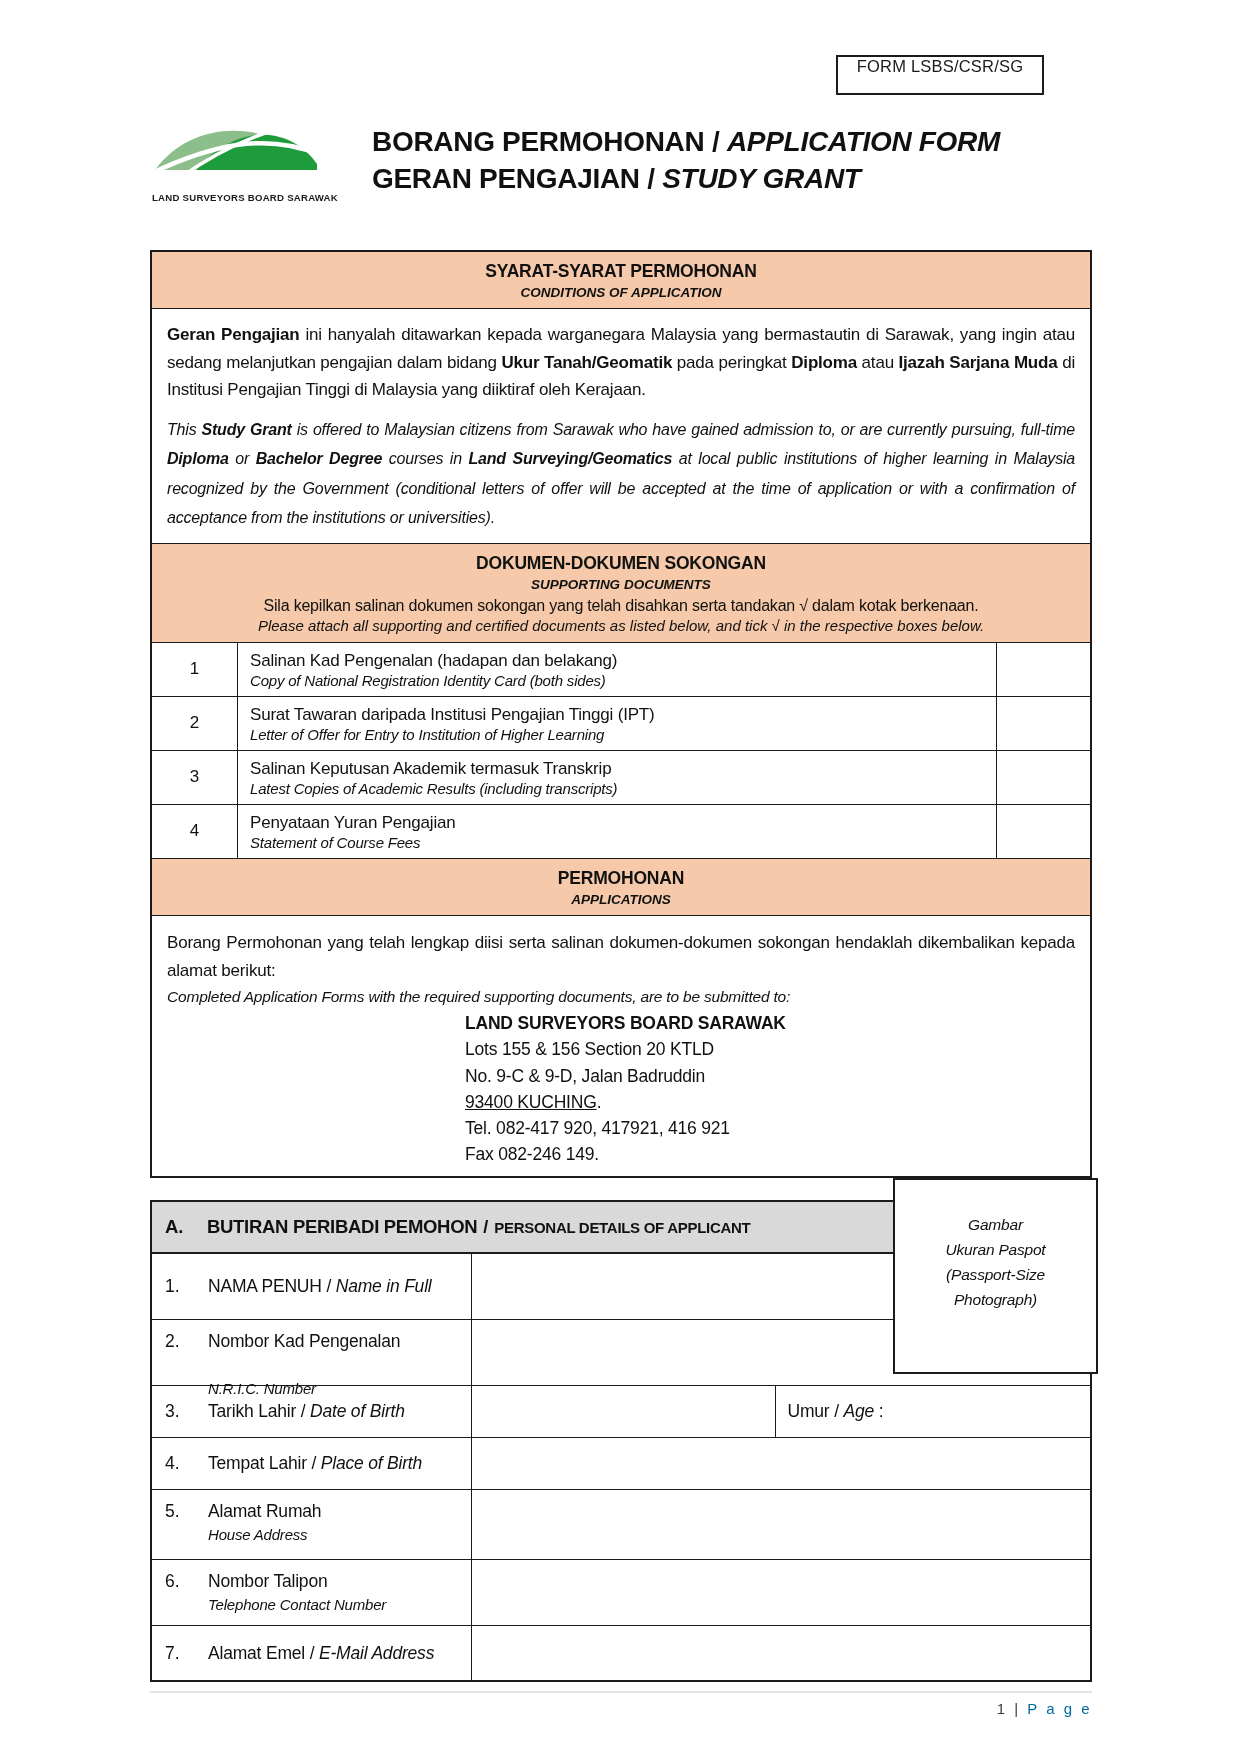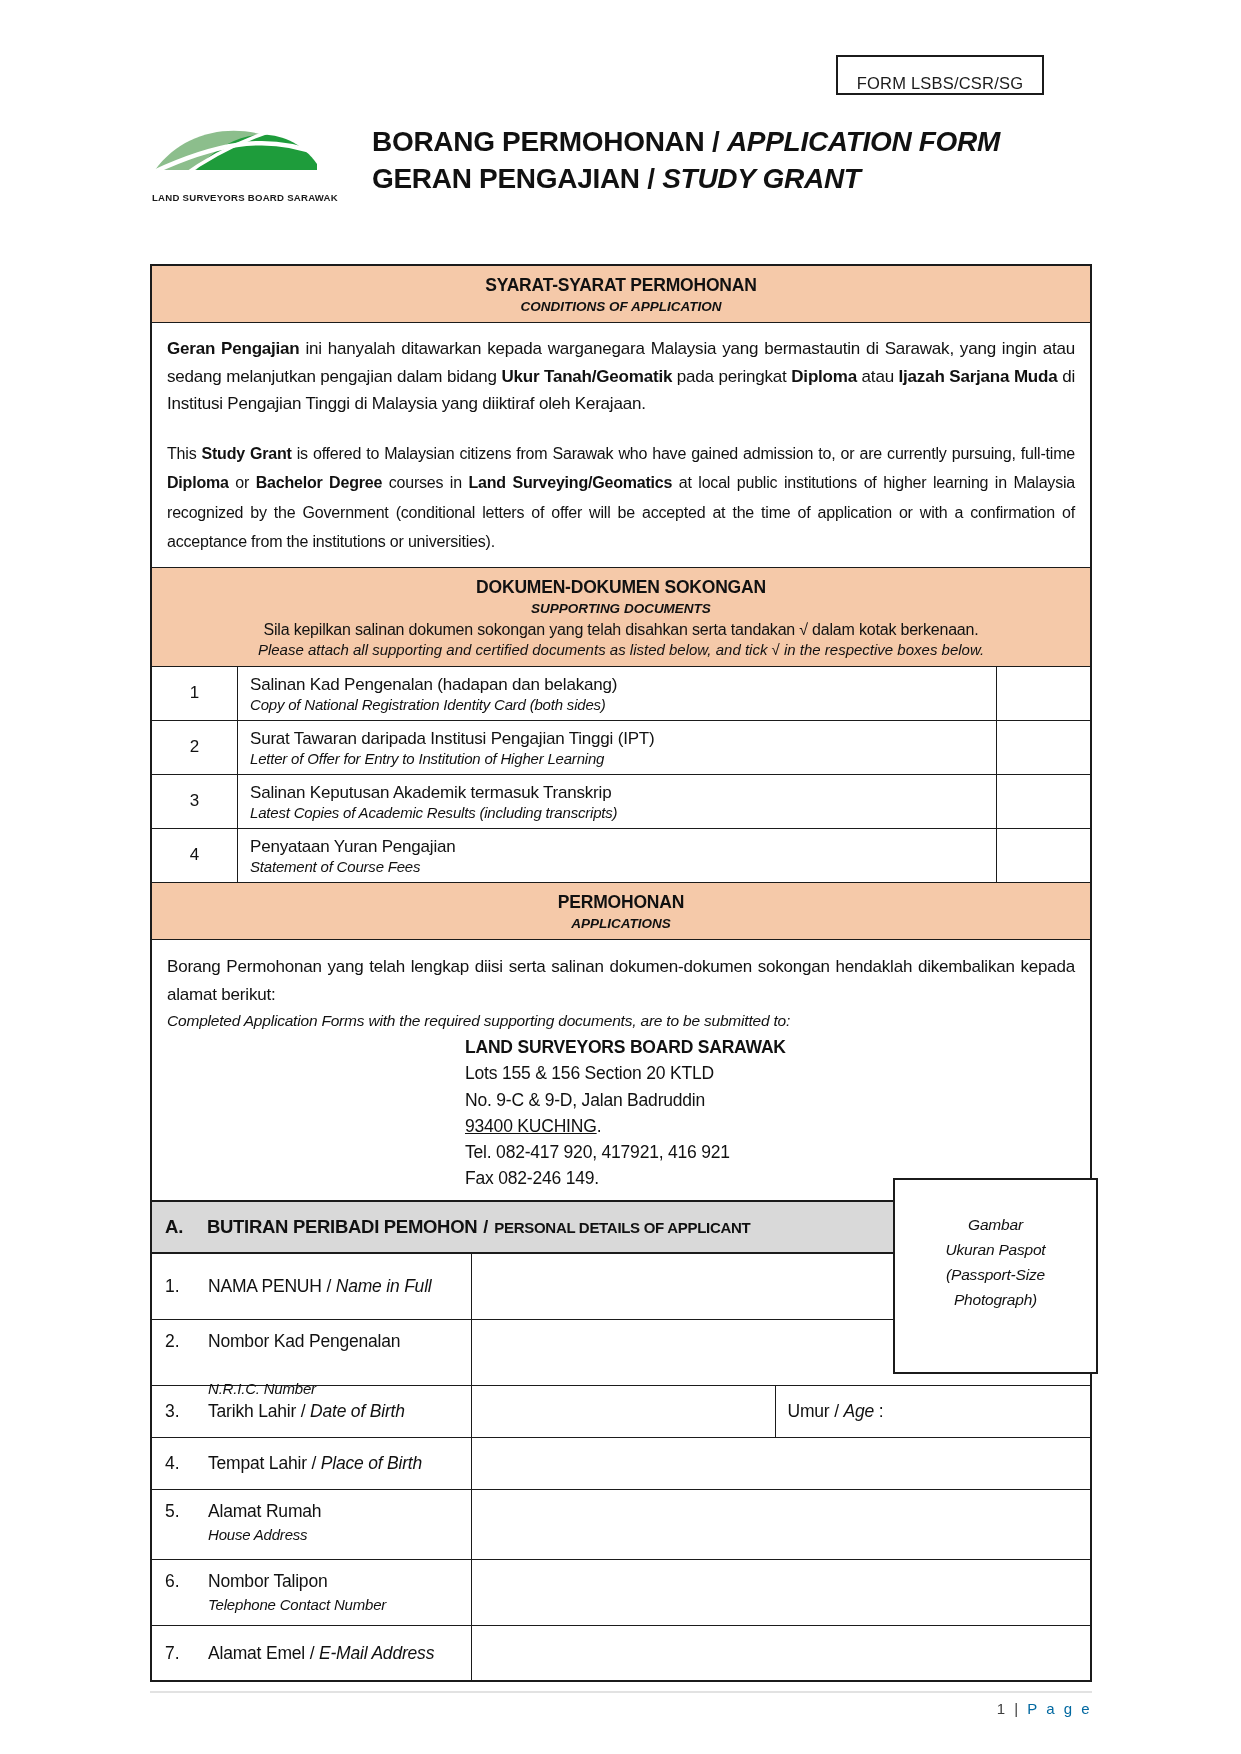--- a/index.html
+++ b/index.html
@@ -6,52 +6,52 @@
   body { background:#888; font-family:"Liberation Sans", sans-serif; color:#111; }
   .page {
     position:relative; width:1241px; height:1754px; margin:0 auto;
     background:#ffffff; overflow:hidden;
     font-family:"Liberation Sans", sans-serif;
   }
 
   
   .form-code-box {
     position:absolute; left:836px; top:55px; width:208px; height:40px;
-    border:2px solid #1b1b1b; display:flex; align-items:flex-end; justify-content:center;
+    border:2px solid #1b1b1b; display:flex; align-items:flex-start; justify-content:center;
     font-size:16.5px; letter-spacing:0.2px; color:#1b1b1b;
   }
 
   
   .brand { position:absolute; left:152px; top:116px; width:940px; height:112px; }
   .logo { position:absolute; left:0; top:4px; width:180px; }
   .logo svg { display:block; }
   .logo-caption { font-size:9.6px; font-weight:bold; letter-spacing:0.25px; color:#1b1b1b; margin-top:2px; white-space:nowrap; }
   .titles { position:absolute; left:220px; top:10px; width:720px; }
   .title-line1 { font-size:28px; font-weight:bold; letter-spacing:-0.3px; white-space:nowrap; }
   .title-line2 { font-size:28px; font-weight:bold; letter-spacing:-0.3px; margin-top:5px; white-space:nowrap; }
   .title-sep { font-weight:bold; }
   .title-en { font-style:italic; }
 
   
   .main-table {
-    position:absolute; left:150px; top:264px; width:942px;
+    position:absolute; left:150px; top:250px; width:942px;
     border:2px solid #1b1b1b; background:#fff;
   }
   .band {
     background:#F5C9A9; text-align:center; padding:9px 10px 8px;
     border-bottom:1px solid #1b1b1b;
   }
   .band-title { font-size:17.5px; font-weight:bold; letter-spacing:-0.2px; }
   .band-sub { font-size:13.5px; font-weight:bold; font-style:italic; margin-top:3px; }
   .band-note { font-size:16px; margin-top:5px; letter-spacing:-0.2px; }
   .band-note-en { font-size:15px; font-style:italic; margin-top:2px; }
 
   .body-cell { padding:12px 15px 10px; border-bottom:1px solid #1b1b1b; }
   .para-my { font-size:17px; line-height:1.62; text-align:justify; letter-spacing:-0.2px; }
-  .para-en { font-size:16px; line-height:1.85; text-align:justify; letter-spacing:-0.2px; margin-top:21px; }
+  .para-en { font-size:16px; font-style:italic; line-height:1.85; text-align:justify; letter-spacing:-0.2px; margin-top:11px; }
 
   .cl-row { display:flex; border-bottom:1px solid #1b1b1b; min-height:54px; }
   .cl-row:last-of-type { border-bottom:none; }
   .cl-num { width:86px; border-right:1px solid #1b1b1b; display:flex; align-items:center; justify-content:center; font-size:17px; }
   .cl-desc { flex:1; padding:4px 12px 3px; display:flex; flex-direction:column; justify-content:center; }
   .cl-line1 { font-size:17px; letter-spacing:-0.2px; }
   .cl-line2 { font-size:15px; font-style:italic; margin-top:1px; letter-spacing:-0.2px; }
   .cl-box { width:94px; border-left:1px solid #1b1b1b; }
 
   .apps-body { padding:13px 15px 8px; border-bottom:none; }

